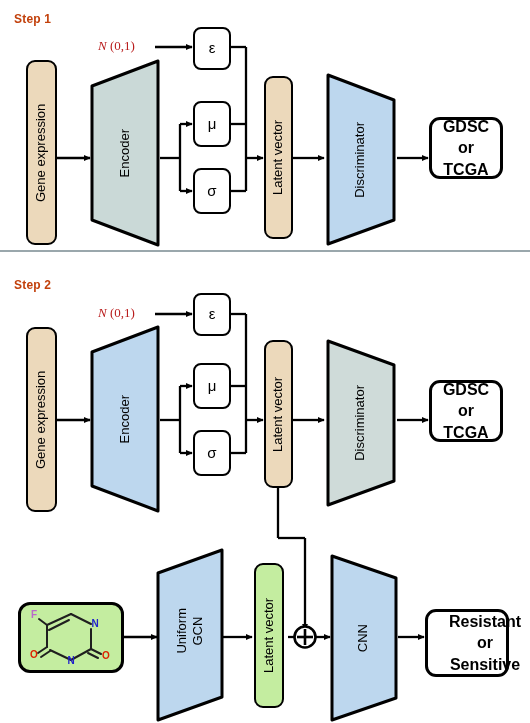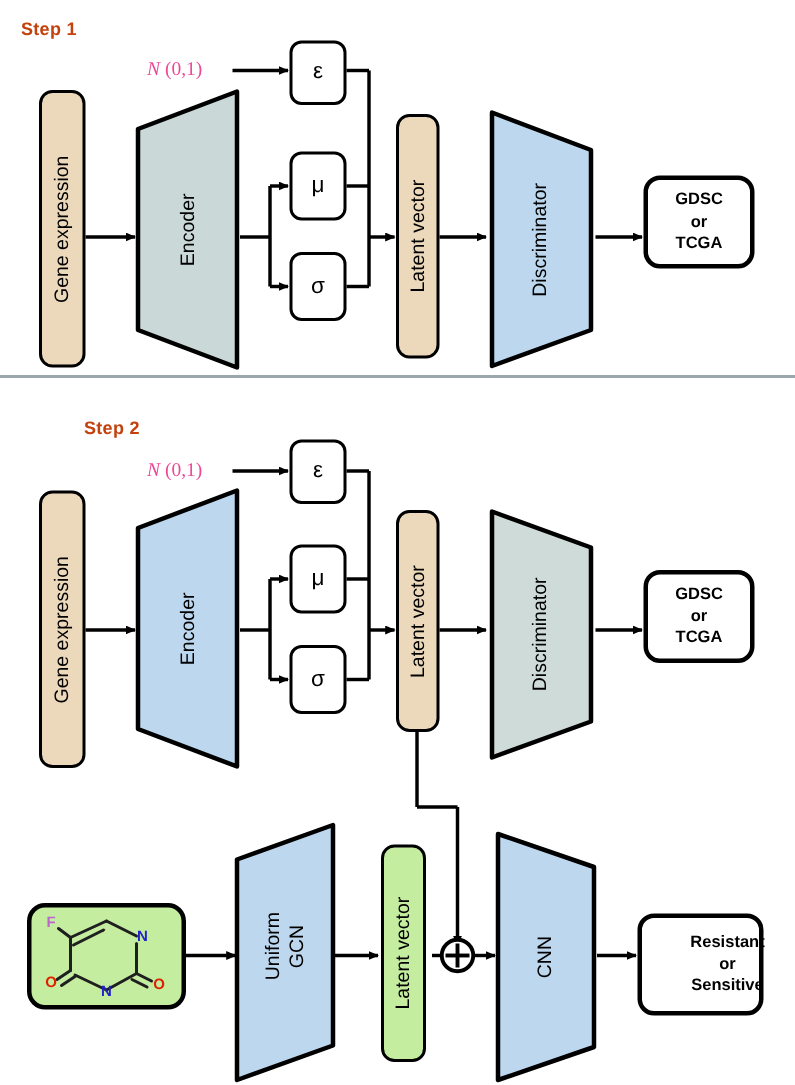--- a/index.html
+++ b/index.html
@@ -21,21 +21,21 @@
     height: 723px;
   }
   .step-label {
     position: absolute;
     font-weight: bold;
     font-size: 12px;
     color: #c2410c;
     letter-spacing: 0.2px;
   }
   #step1-label { left: 14px; top: 12px; }
-  #step2-label { left: 14px; top: 278px; margin-left: 42px; }
+  #step2-label { left: 14px; top: 278px; }
 
   .divider {
     position: absolute;
     left: 0;
     width: 530px;
     height: 2px;
     background: #9aa7ac;
   }
 
   
@@ -58,21 +58,21 @@
     transform: rotate(180deg);
     font-size: 13px;
   }
   .small-node {
     border-radius: 8px;
     font-size: 15px;
   }
   .out-node {
     border-width: 3px;
     border-radius: 11px;
-    font-size: 11px;
+    font-size: 16px;
     font-weight: bold;
     line-height: 1.35;
   }
   .tan   { background: #ecd9bb; }
   .green { background: #c4eda0; }
 
   
   .trap {
     position: absolute;
   }
@@ -91,21 +91,21 @@
     transform: rotate(180deg);
     font-size: 13px;
     color: #000;
     text-align: center;
     line-height: 1.15;
   }
 
   .nlabel {
     position: absolute;
     font-size: 13px;
-    color: #ec4899;
+    color: #b91c1c;
     font-family: "Liberation Serif", serif;
     white-space: nowrap;
   }
   .nlabel i { font-style: italic; }
 
   .molbox {
     position: absolute;
     box-sizing: border-box;
     border: 3px solid #000;
     border-radius: 12px;

